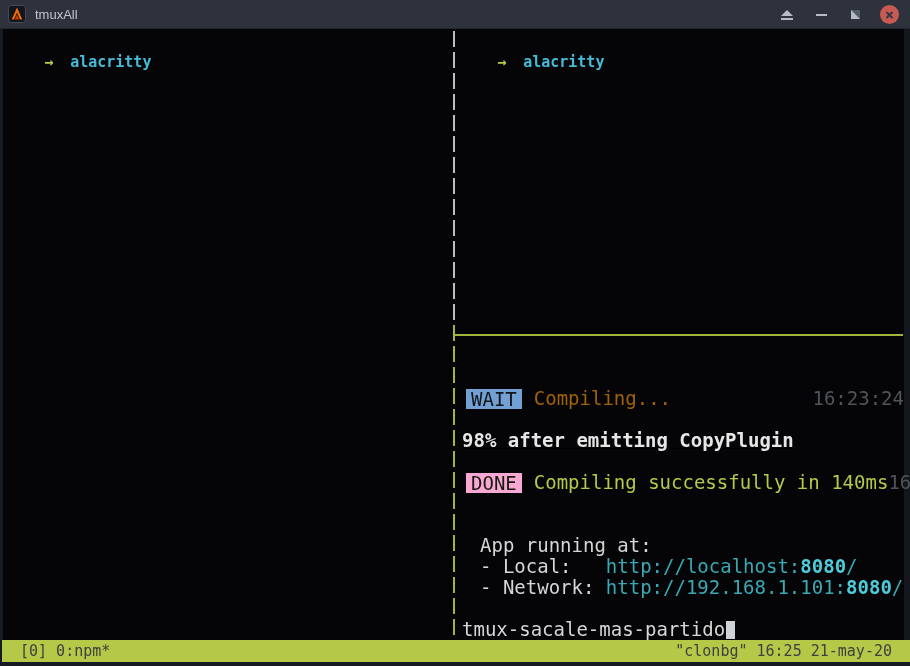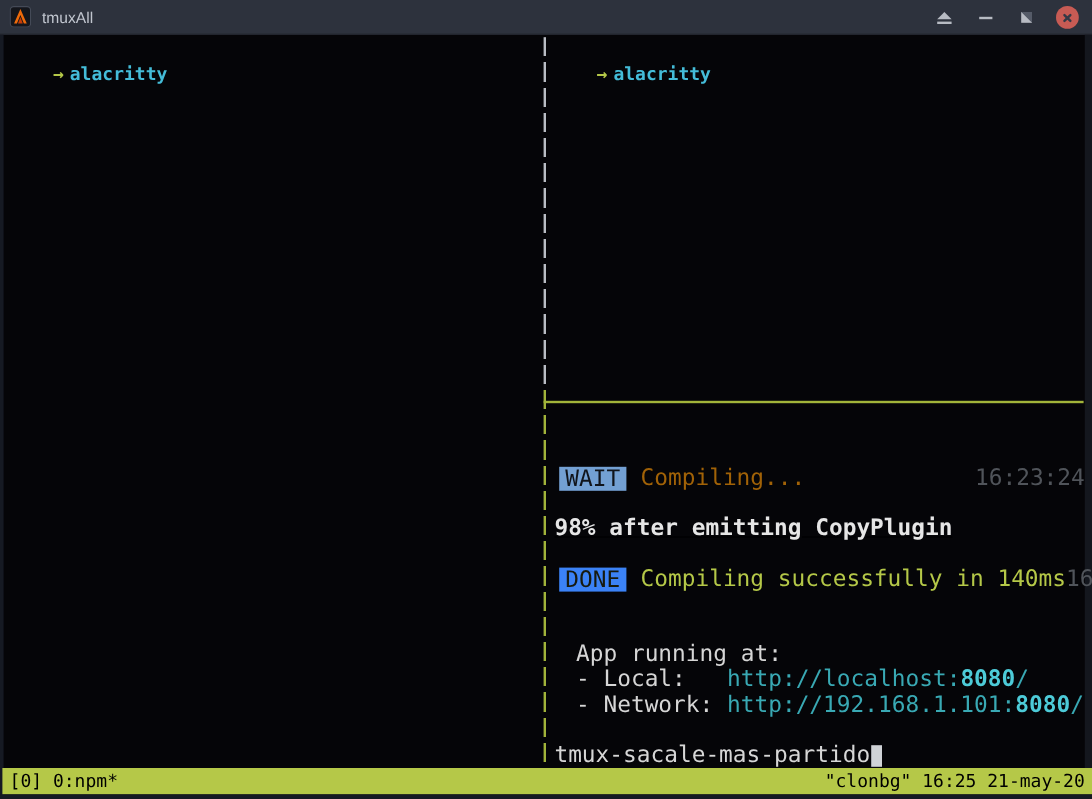--- a/index.html
+++ b/index.html
@@ -43,53 +43,53 @@
   .close-btn .x2 { transform:rotate(-45deg); }
 
   
   .edge-left  { position:absolute; left:0; top:29px; width:3px; bottom:0; background:#161a23; }
   .edge-right { position:absolute; right:0; top:29px; width:6px; height:611px; background:#14171e; }
   .bottom-strip { position:absolute; left:0; top:662px; right:0; height:4px; background:#161a23; }
 
   
   .trow { position:absolute; height:21px; line-height:21px; font-size:15px; white-space:pre; }
   .parrow { color:#b5c848; font-weight:bold; }
-  .pname  { color:#44bcd8; font-weight:bold; margin-left:5px; }
+  .pname  { color:#44bcd8; font-weight:bold; margin-left:17px; }
 
   
   .vb { position:absolute; width:2px; }
   .vb-white { left:453px; top:31px; height:294px;
     background:repeating-linear-gradient(to bottom, #b9bdc4 0 16px, transparent 16px 21px); }
   .vb-green { left:453px; top:325px; height:315px;
     background:repeating-linear-gradient(to bottom, #a2b43a 0 16px, transparent 16px 21px); }
   .hb-green { position:absolute; left:453px; top:334px; width:450px; height:2px; background:#a2b43a; }
 
   
   .line { position:absolute; left:462px; width:442px; height:21px; line-height:21px;
           font-size:19px; display:flex; align-items:center; white-space:pre; }
   .pad4 { padding-left:4px; }
   .indent2 { padding-left:18px; }
   .badge { display:inline-block; padding:0 5px; margin-right:12px; height:20px; line-height:20px; }
   .wait-badge { background:#73a0d3; color:#10141b; }
-  .done-badge { background:#3b82f6; color:#171a0e; }
+  .done-badge { background:#f9a8d4; color:#171a0e; }
   .msg-blue  { color:#a16207; }
   .msg-green { color:#b5c848; }
   .time { margin-left:auto; color:#50545a; }
   .bold-white { color:#e6e6e6; font-weight:bold; }
   .white { color:#d6d6d6; }
   .url  { color:#39a9b4; }
   .port { color:#4dcbd8; font-weight:bold; }
   .cursor { display:inline-block; width:9px; height:18px; background:#cfd2d6; margin-left:1px; }
 
   
   .statusbar {
     position:absolute; left:2px; right:0; top:640px; height:22px;
-    background:#b5c848; color:#000000;
+    background:#b5c848; color:#404040;
     font-size:15px; line-height:22px;
-    display:flex; justify-content:space-between; padding:0 6px; white-space:pre;
+    display:flex; justify-content:space-between; padding:0 18px; white-space:pre;
   }
 </style>
 </head>
 <body>
 
 <div class="window">
 
   <div class="titlebar">
     <span class="app-icon">
       <svg width="18" height="18" viewBox="0 0 18 18">

